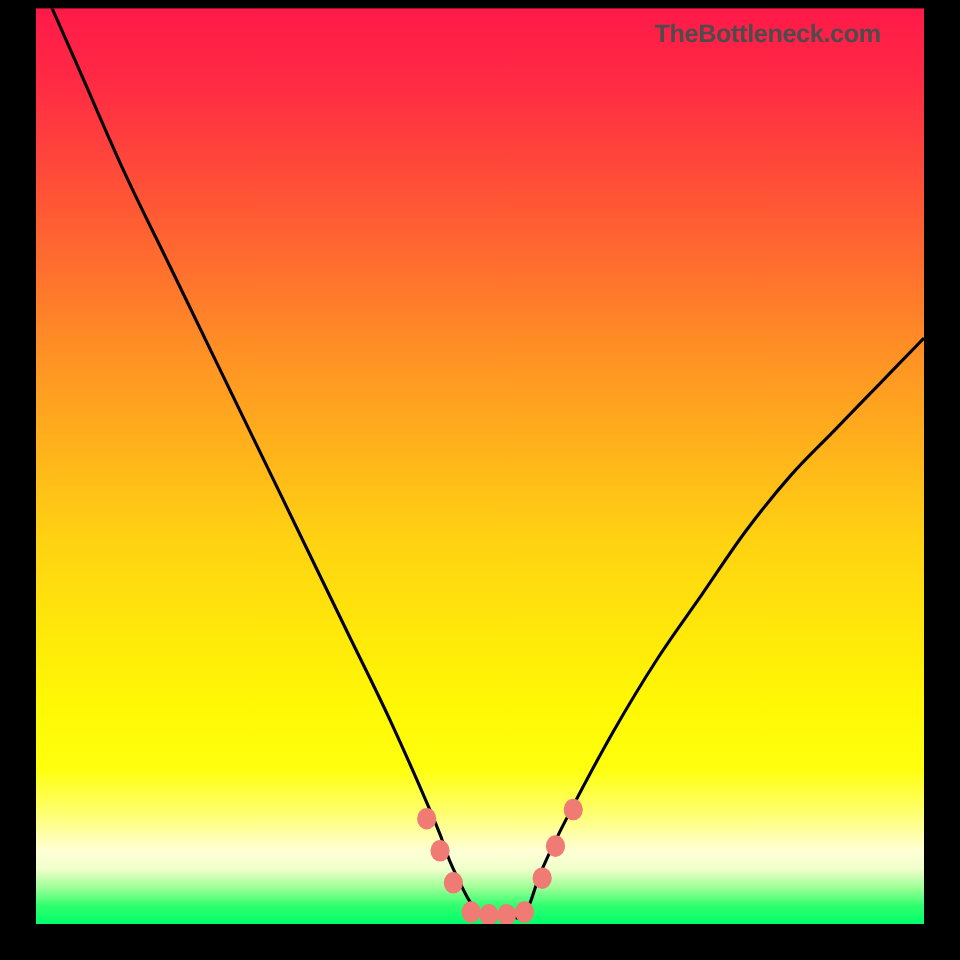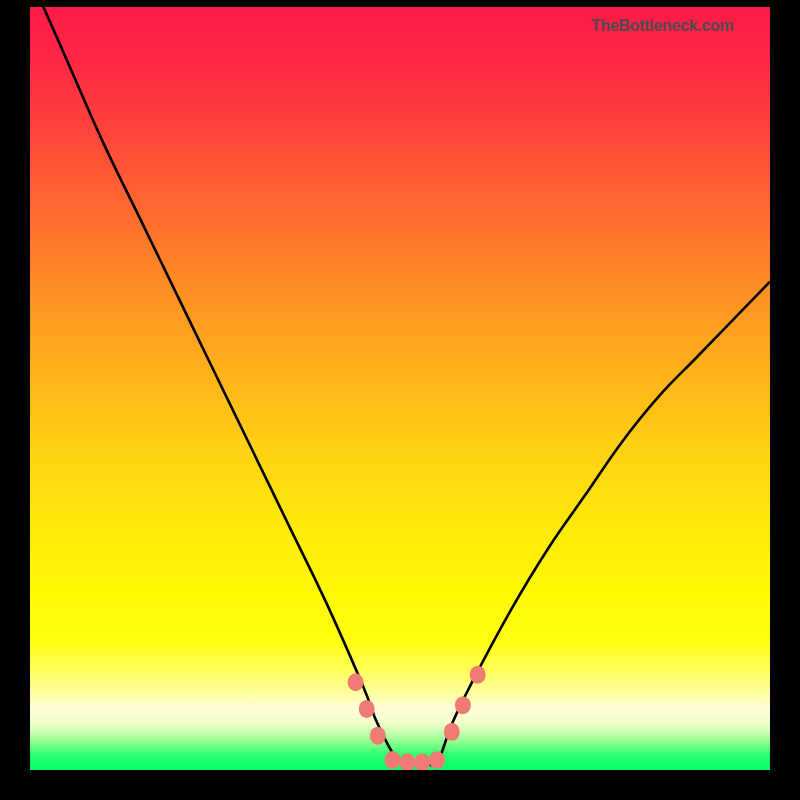--- a/index.html
+++ b/index.html
@@ -39,21 +39,21 @@
       #9fff97 96%,
       #30ff6f 98%,
       #00ff6a 100%
     );
   }
   .watermark {
     position: absolute;
     top: 10px;
     right: 36px;
     font-family: Arial, Helvetica, sans-serif;
-    font-size: 16px;
+    font-size: 21px;
     font-weight: 600;
     color: #4c4c4c;
     letter-spacing: -0.3px;
     user-select: none;
     margin-left: 32px;
   }
   svg.curve {
     position: absolute;
     left: 0;
     top: 0;

